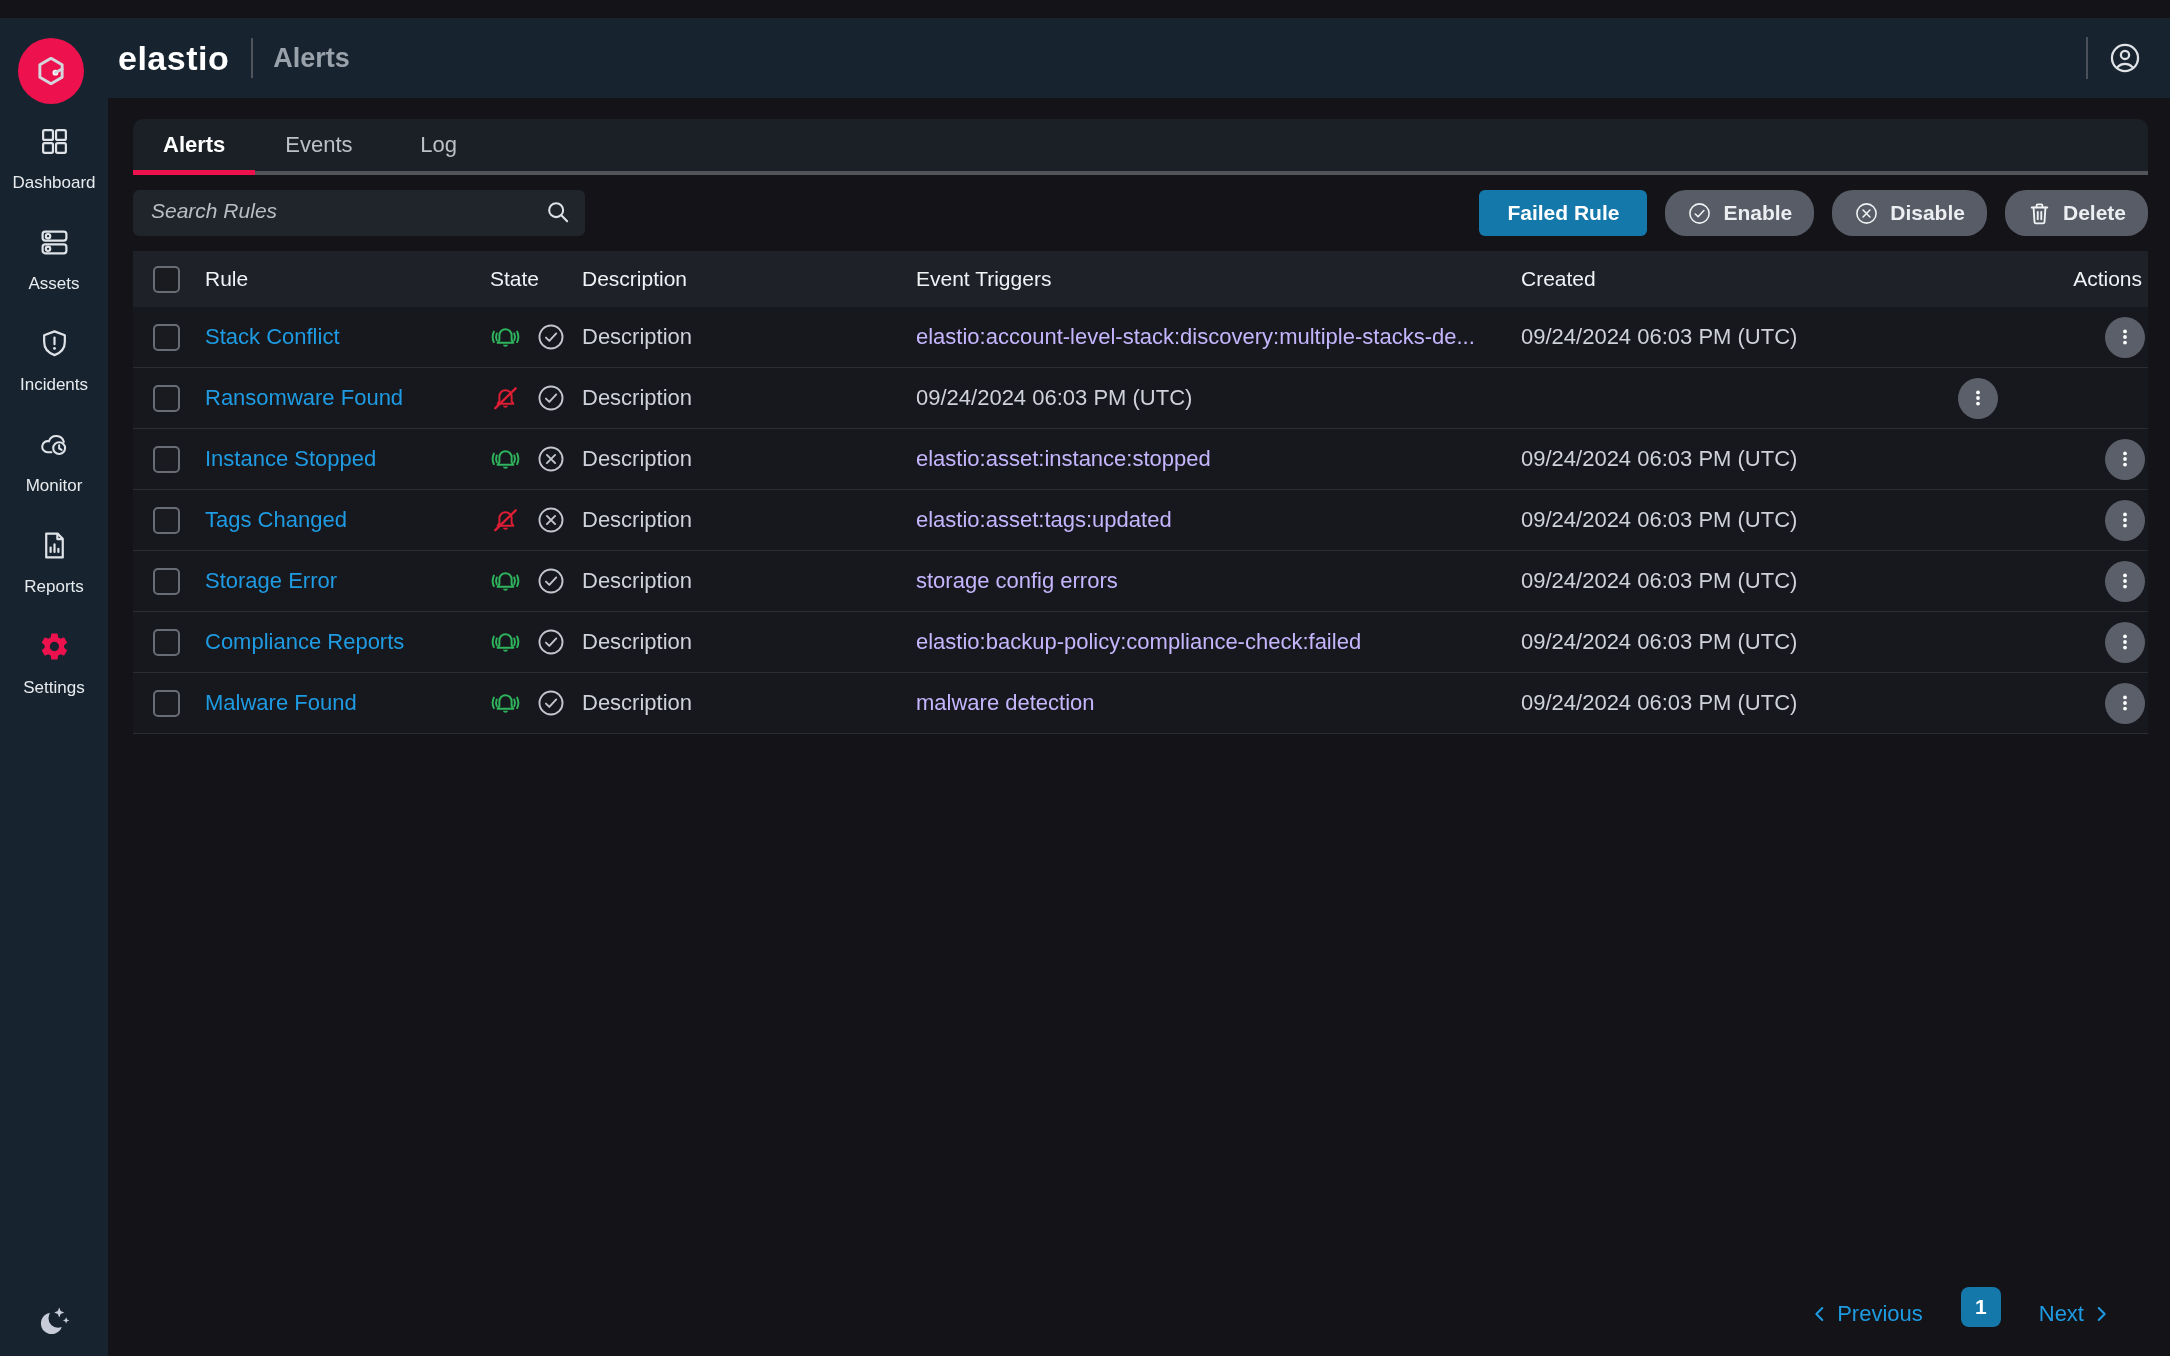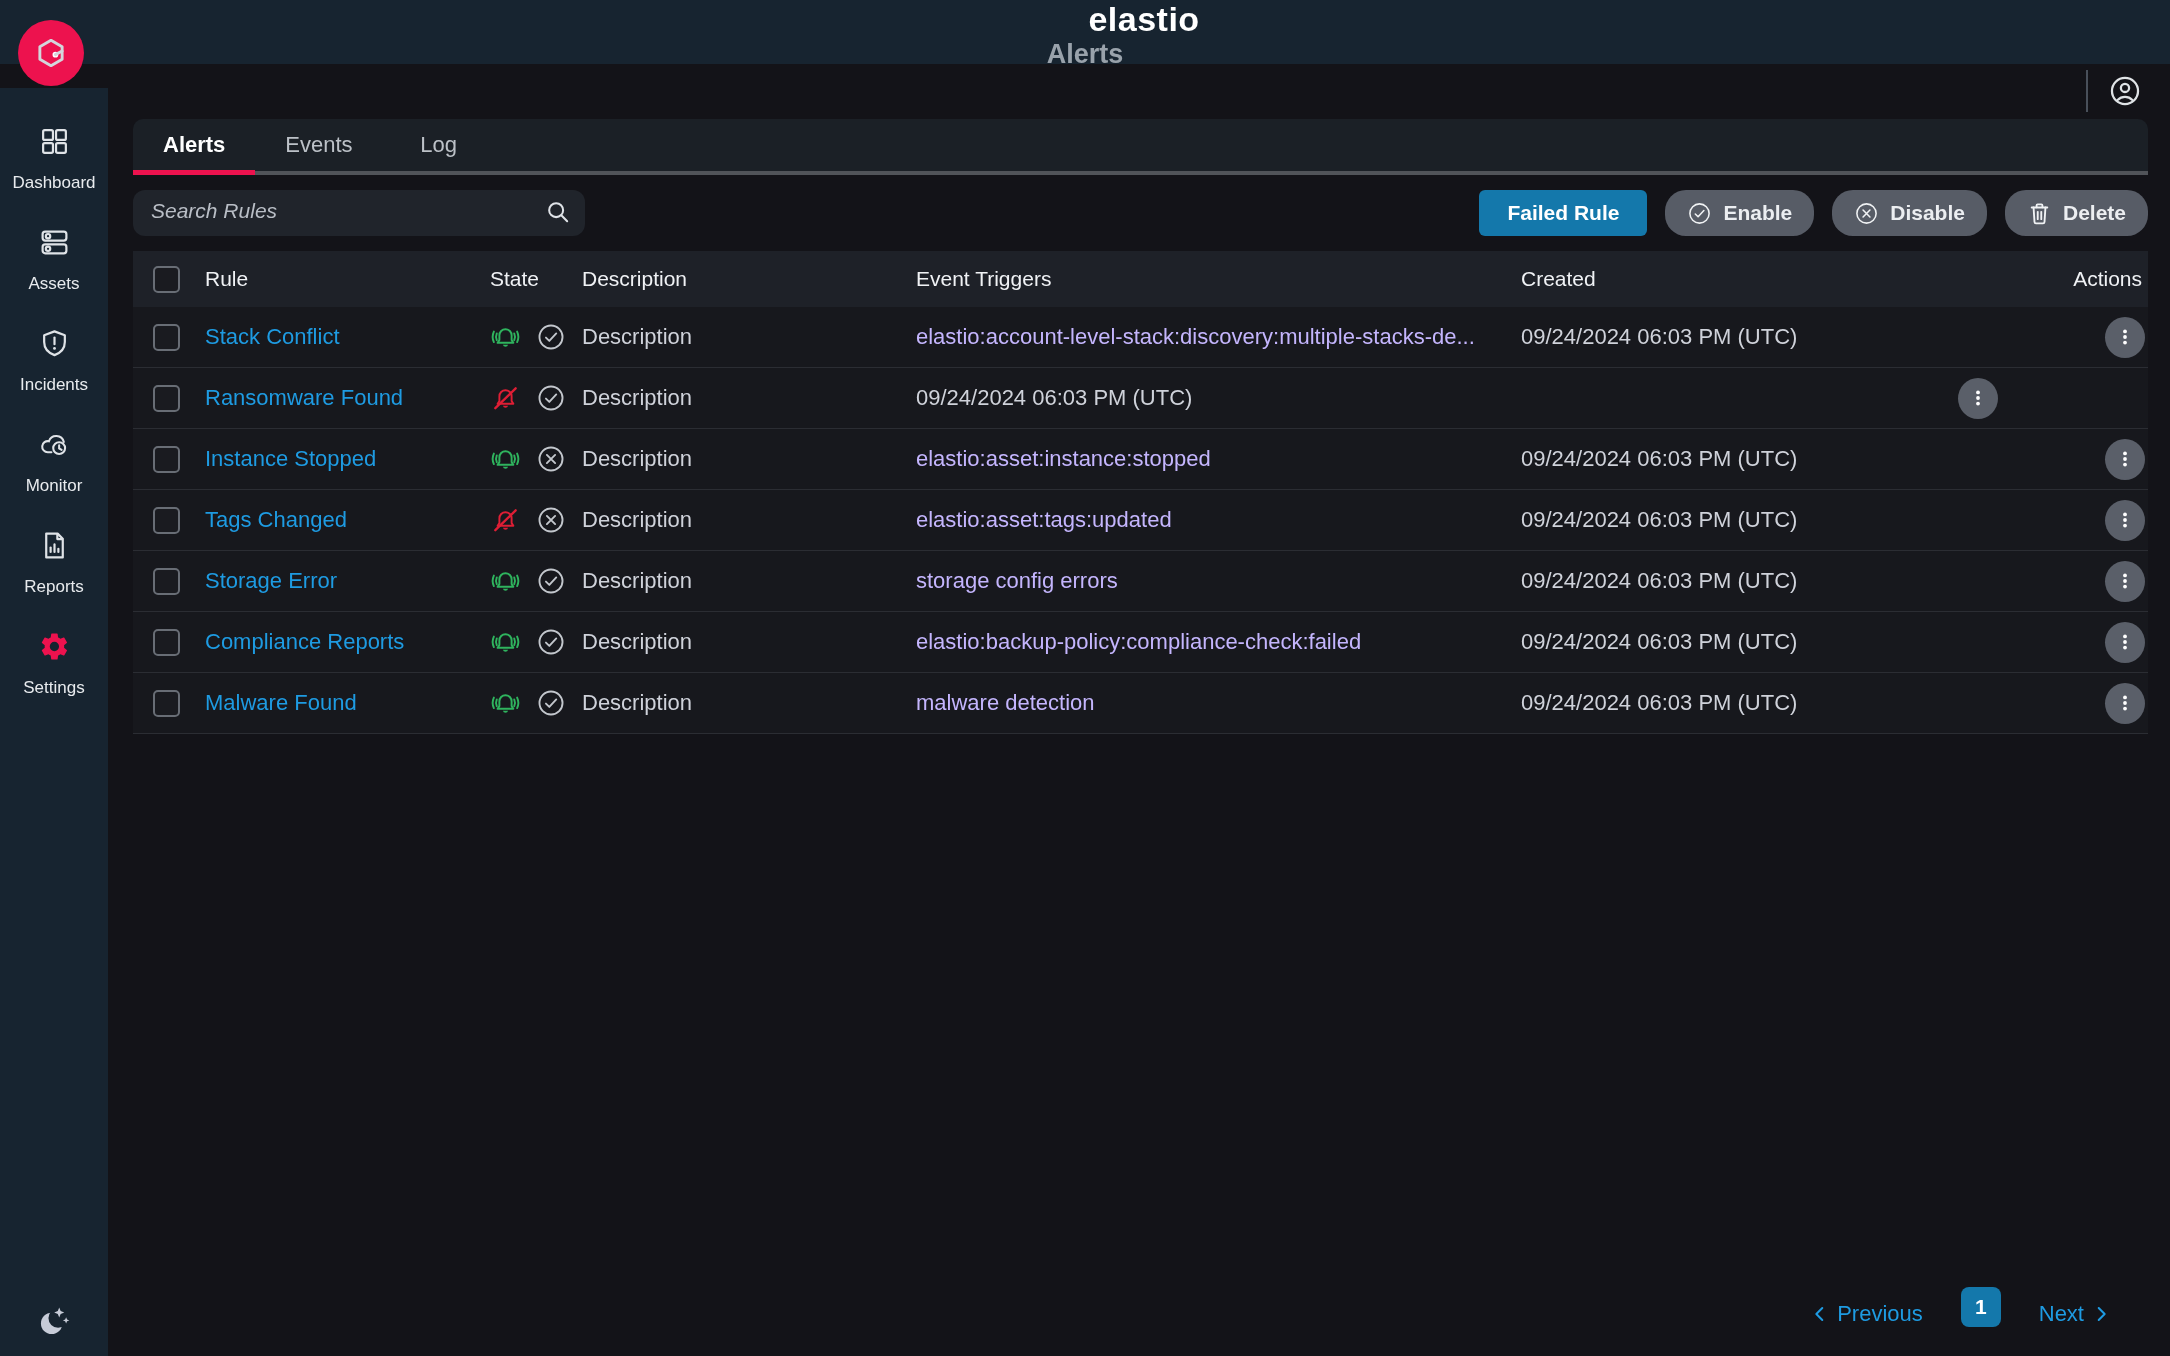--- a/index.html
+++ b/index.html
@@ -12,22 +12,22 @@
   }
   :root{
     --navy:#172430; --pink:#ED124E; --btn-blue:#1478AB; --link:#1E9BE2;
     --green:#2FB45E; --red:#DF1E35; --gray-btn:#575C66;
     --row-bg:#17181D; --head-bg:#1E2128; --strip-bg:#1B2026;
   }
   svg{ display:block; }
 
   
   .topbar{
-    position:absolute; top:0; left:0; width:2170px; height:64px;
-    background:var(--navy); display:flex; align-items:center; z-index:3;flex-direction:column;
+    position:absolute; top:18px; left:0; width:2170px; height:80px;
+    background:var(--navy); display:flex; align-items:center; z-index:3;
   }
   .logo-circle{
     position:absolute; left:18px; top:20px; width:66px; height:66px;
     border-radius:50%; background:var(--pink);
     display:flex; align-items:center; justify-content:center;
   }
   .logo-circle svg{ width:44px; height:44px; }
   .brand{ margin-left:118px; font-size:34px; font-weight:bold; color:#ffffff; letter-spacing:.5px; }
   .brand-divider{ width:2px; height:40px; background:#4d545c; margin:0 20px 0 22px; }
   .page-title{ font-size:27px; font-weight:bold; color:#99a2ab; }
@@ -72,21 +72,21 @@
   }
   .tab.active{ color:#ffffff; font-weight:bold; }
   .tab.active::after{
     content:""; position:absolute; left:0; right:0; bottom:-4px; height:5px;
     background:var(--pink);
   }
 
   
   .toolbar{ height:76px; display:flex; align-items:center; }
   .search-box{
-    width:452px; height:46px; background:#20242B; border-radius:12px;
+    width:452px; height:46px; background:#20242B; border-radius:6px;
     display:flex; align-items:center; padding:0 14px 4px 18px;
   }
   .search-box input{
     flex:1; background:transparent; border:none; outline:none;
     font-size:21px; color:#e3e6ea; font-family:"Liberation Sans", sans-serif;
   }
   .search-box input::placeholder{ font-style:italic; color:#b9bec6; }
   .search-icon{ width:27px; height:27px; color:#dfe3e8; cursor:pointer; }
   .search-icon svg{ width:27px; height:27px; }
   .toolbar-buttons{ margin-left:auto; display:flex; gap:18px; }

